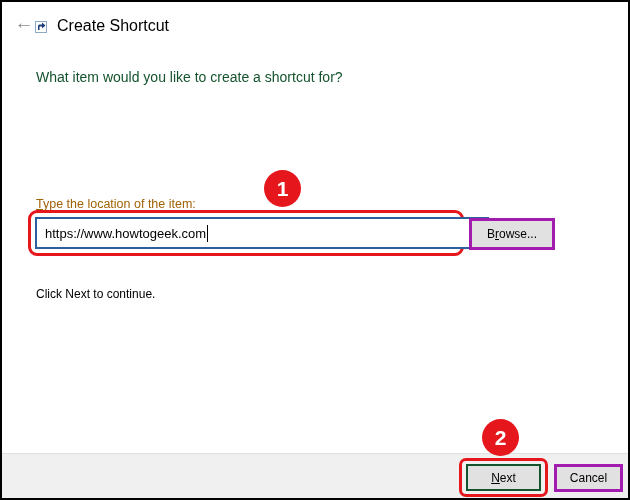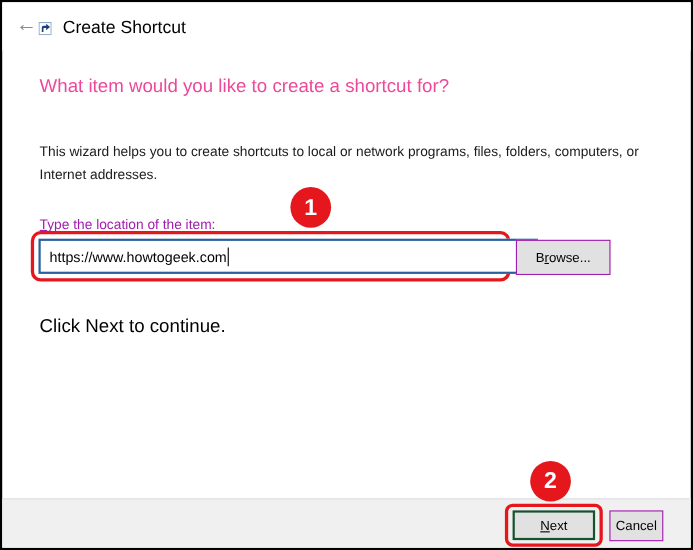--- a/index.html
+++ b/index.html
@@ -24,72 +24,72 @@
   }
   .app-icon { position: absolute; left: 33px; top: 17px; width: 12px; height: 12px; }
   .window-title {
     position: absolute; left: 55px; top: 15px;
     font-size: 16px; color: #000000;
   }
 
   
   .heading {
     position: absolute; left: 34px; top: 67px; width: 570px;
-    font-size: 17px; color: #ec4899;
+    font-size: 14px; color: #14532d;
   }
   .description {
     position: absolute; left: 34px; top: 126px; width: 574px;
     font-size: 12.5px; line-height: 21px; color: #1b1b1b;
   }
   .field-label {
     position: absolute; left: 34px; top: 195px;
-    font-size: 12.5px; color: #a21caf;
+    font-size: 12.5px; color: #a16207;
   }
   .u { text-decoration: underline; }
 
   .input-annotation {
     position: absolute; left: 26px; top: 208px;
     width: 436px; height: 46px;
     border: 3px solid #e5171d; border-radius: 9px;
   }
   .location-input {
     position: absolute; left: 33px; top: 215px;
     width: 454px; height: 32px;
     border: 2px solid #2b5f9e; background: #ffffff;
     padding: 0 0 0 8px;
     font-size: 13px; color: #000000;
     display: flex; align-items: center;
   }
   .caret { display: inline-block; width: 1px; height: 17px; background: #000; margin-left: 1px; }
 
   .btn {
-    background: #e1e1e1; border: 1px solid #a21caf;
+    background: #e1e1e1; border: 3px solid #a21caf;
     font-size: 12px; color: #000;
     display: flex; align-items: center; justify-content: center;
     cursor: default;
   }
   .browse-btn { position: absolute; left: 467px; top: 216px; width: 86px; height: 32px; }
 
-  .hint { position: absolute; left: 34px; top: 285px; font-size: 17px; color: #000; }
+  .hint { position: absolute; left: 34px; top: 285px; font-size: 12px; color: #000; }
 
   
   .footer {
     position: absolute; left: 0; top: 451px; width: 100%; height: 45px;
     background: #f0f0f0; border-top: 1px solid #dfdfdf;
   }
   .next-annotation {
     position: absolute; left: 457px; top: 456px;
     width: 89px; height: 39px;
     border: 3px solid #e5171d; border-radius: 7px;
   }
   .next-btn {
     position: absolute; left: 464px; top: 462px; width: 75px; height: 27px;
     border: 2px solid #14532d;
   }
-  .cancel-btn { position: absolute; left: 552px; top: 462px; width: 49px; height: 28px; }
+  .cancel-btn { position: absolute; left: 552px; top: 462px; width: 69px; height: 28px; }
 
   
   .badge {
     position: absolute; width: 37px; height: 37px; border-radius: 50%;
     background: #e5171d; color: #ffffff;
     font-size: 21px; font-weight: bold;
     display: flex; align-items: center; justify-content: center;
     z-index: 5;
   }
   .badge-1 { left: 262px; top: 168px; }
@@ -108,21 +108,20 @@
       <svg width="12" height="12" viewBox="0 0 12 12">
         <rect x="0.5" y="0.5" width="11" height="11" fill="#ffffff" stroke="#8fa8c8" stroke-width="1"></rect>
         <path d="M3 9 L3 5 Q3 3.5 4.5 3.5 L7 3.5 L7 1.5 L10.5 4.5 L7 7.5 L7 5.5 L5 5.5 Q4.5 5.5 4.5 6 L4.5 9 Z" fill="#1d3f7a"></path>
       </svg>
     </span>
     <span class="window-title">Create Shortcut</span>
   </div>
 
   <div class="heading">What item would you like to create a shortcut for?</div>
 
-  <div class="description">This wizard helps you to create shortcuts to local or network programs, files, folders, computers, or Internet addresses.</div>
 
   <div class="field-label"><span class="u">T</span><span>ype the location of the item:</span></div>
 
   <div class="input-annotation"></div>
 
   <div class="location-input">
     <span>https://www.howtogeek.com</span>
     <span class="caret"></span>
   </div>
 

